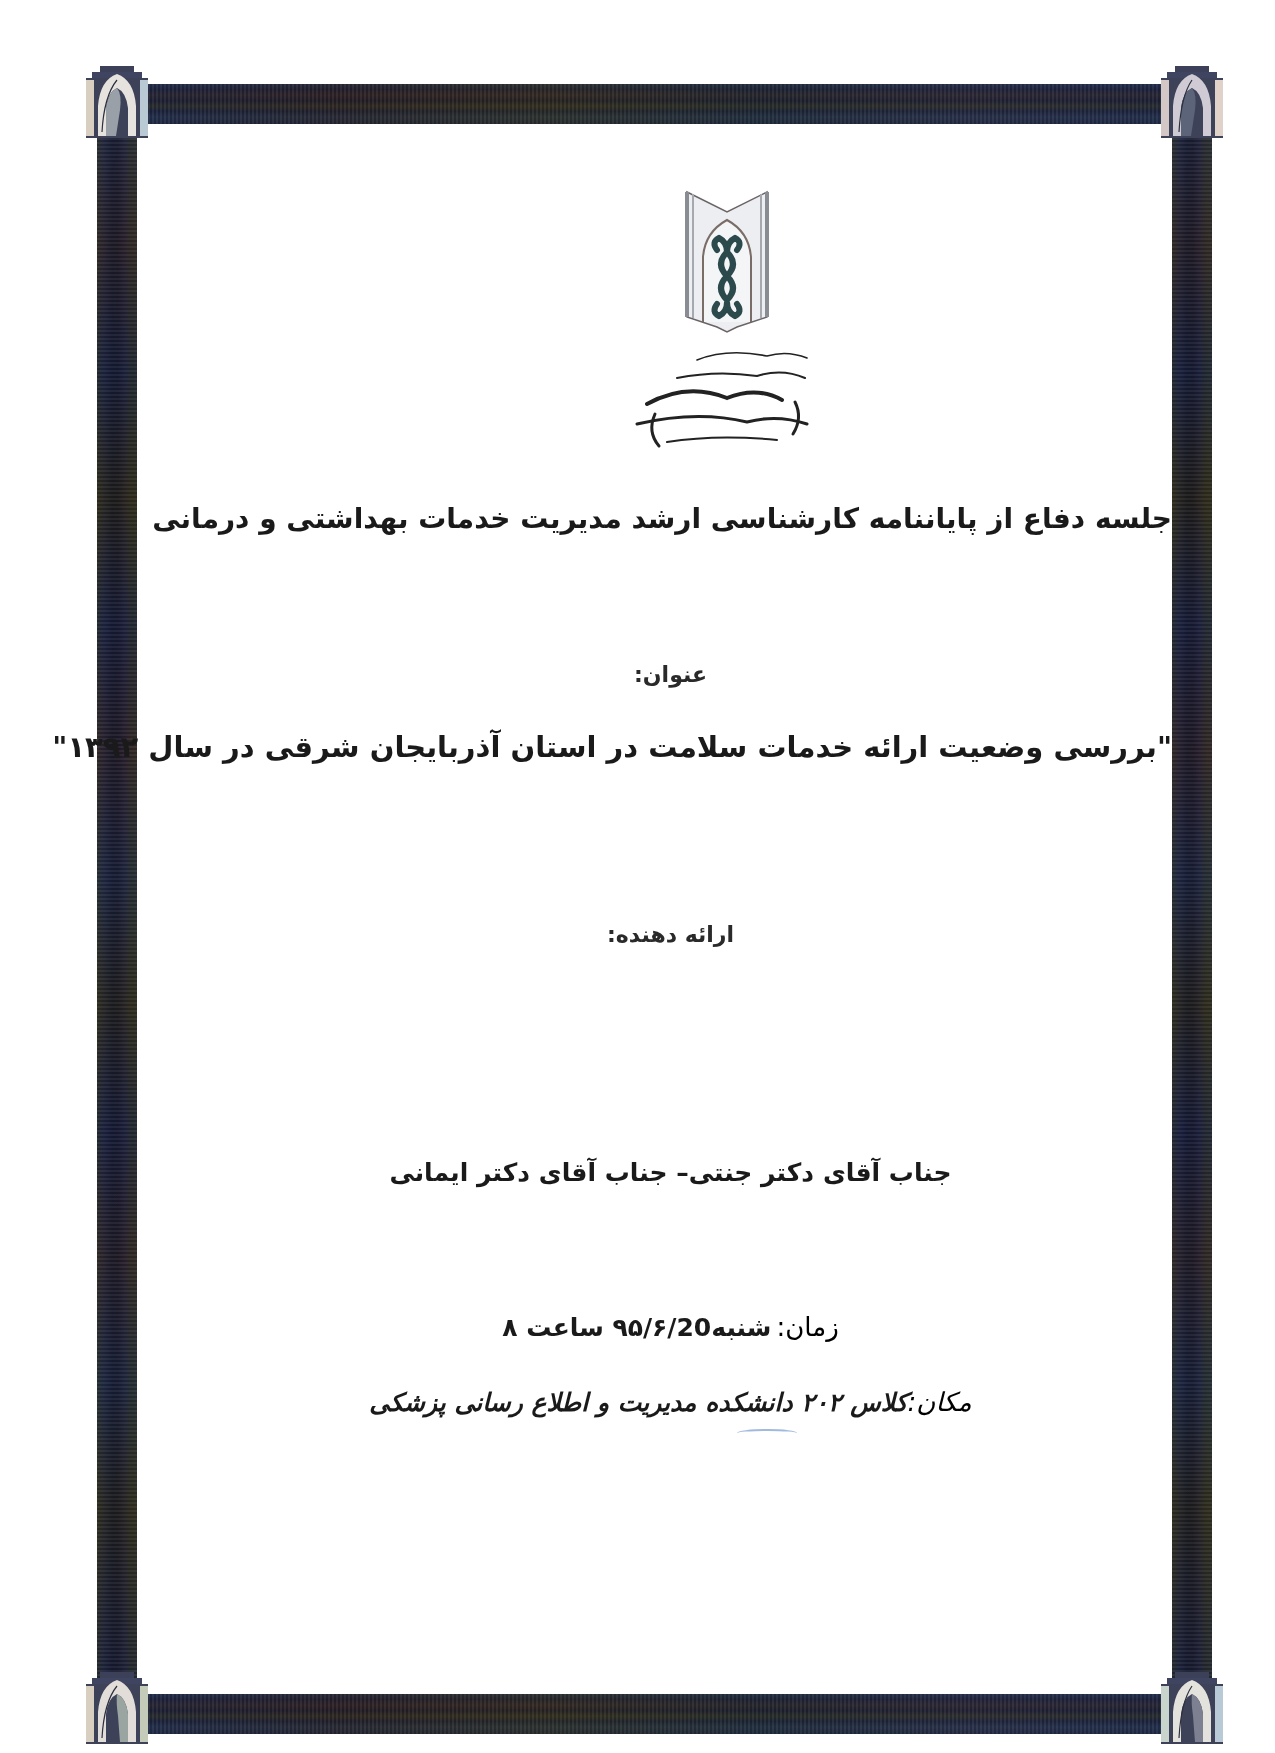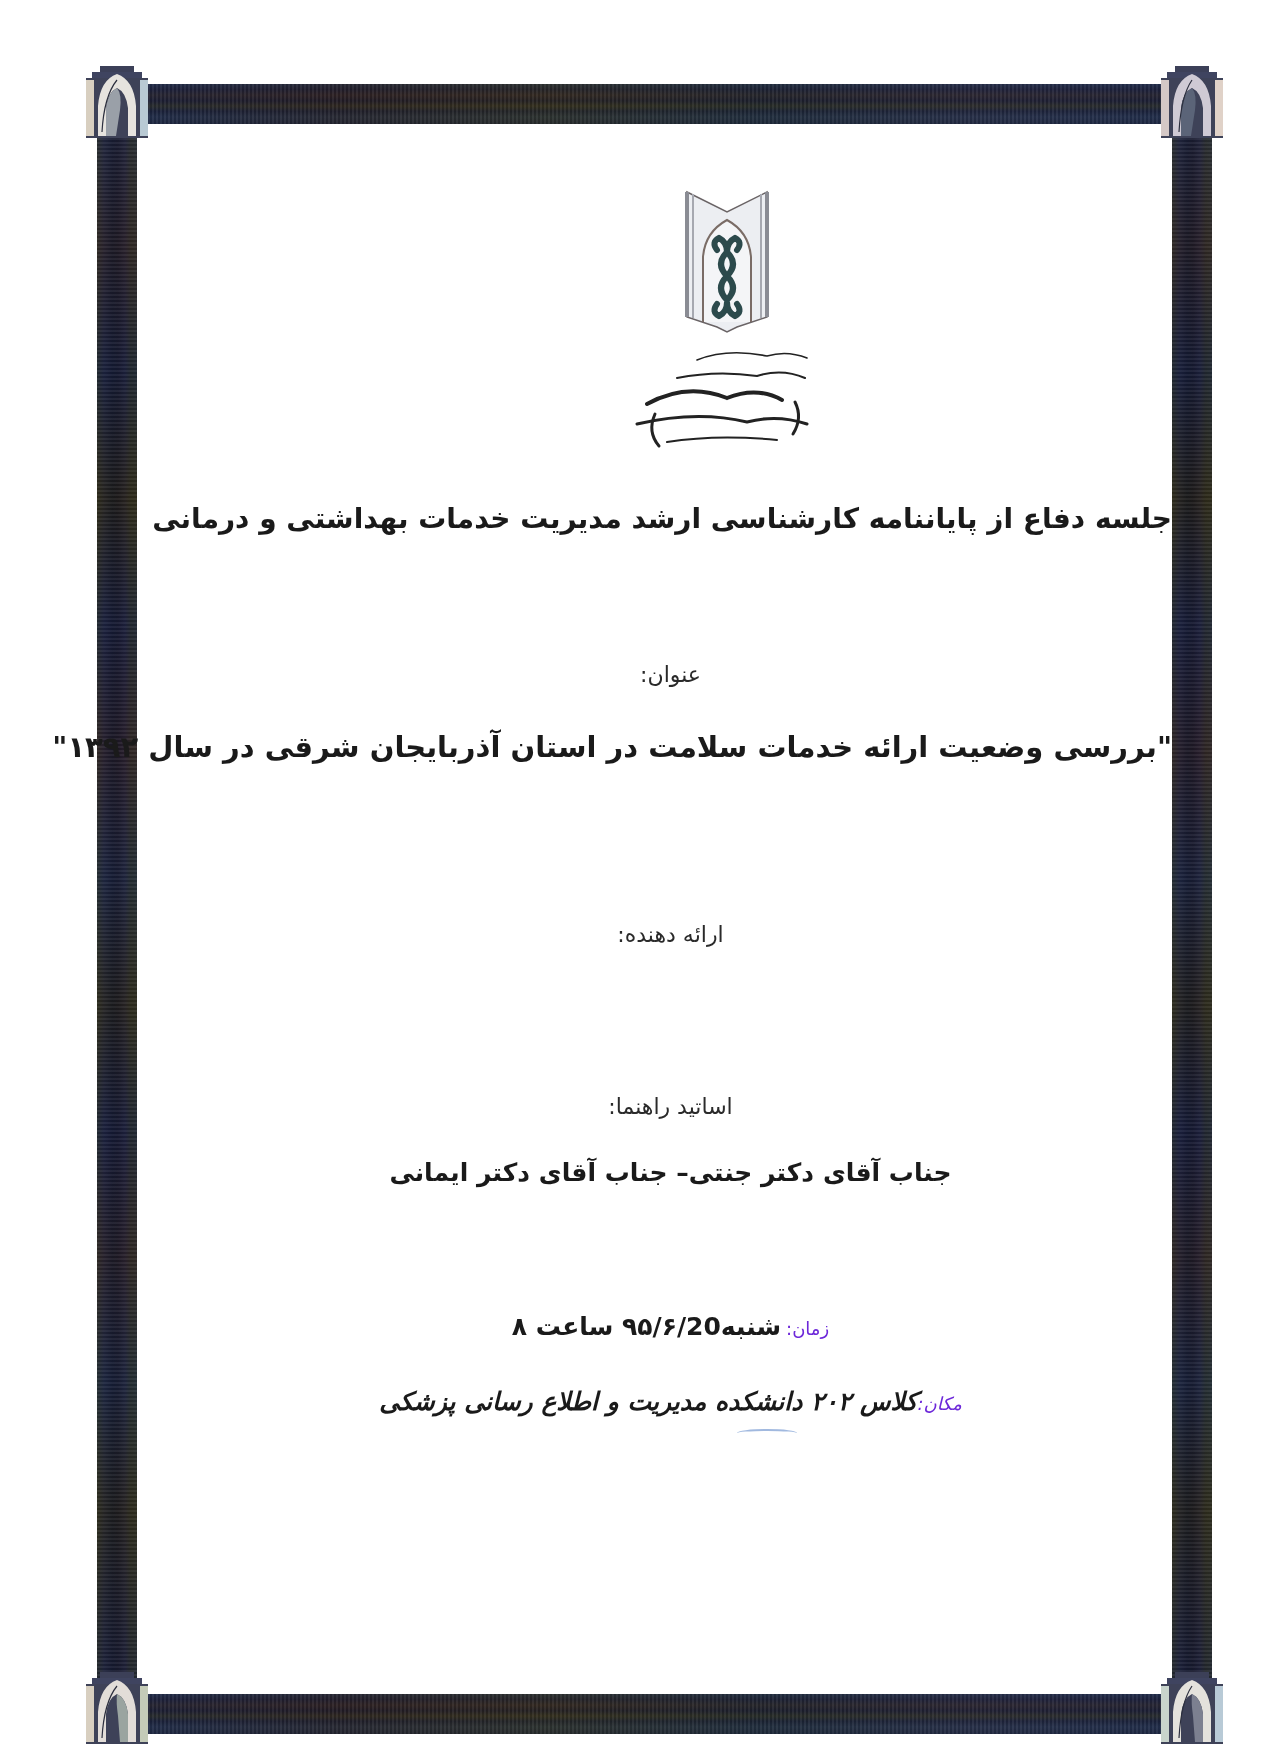--- a/index.html
+++ b/index.html
@@ -83,37 +83,37 @@
     white-space: nowrap;
     padding-left: 32px;
   }
   .bold-lg {
     font-weight: bold;
     font-size: 28px;
     letter-spacing: 0.2px;
   }
   .label {
     font-size: 22px;
-    font-weight: normal;
+    font-weight: bold;
     color: #2a2a2a;
   }
   .bold-md {
     font-weight: bold;
     font-size: 23px;
   }
   #heading       { top: 380px; }
   #title-label   { top: 540px; }
   #thesis-title  { top: 608px; font-size: 29px; }
   #presenter-label { top: 800px; }
   #presenter-name  { top: 826px; }
   #advisors-label  { top: 972px; }
   #advisors-names  { top: 1036px; font-size: 25px; }
   #time-line       { top: 1190px; }
   #place-line      { top: 1265px; font-style: italic; }
-  .inline-label { font-weight: normal; font-size: 18px; color: #6d28d9; }
+  .inline-label { font-weight: normal; font-size: 26px; color: #000000; }
   .inline-value { font-weight: bold; font-size: 25px; }
   .pen-mark {
     position: absolute;
     left: 600px;
     top: 1307px;
     width: 60px;
     height: 6px;
     border-top: 2px solid #8aa8d8;
     border-radius: 50% 50% 0 0;
     opacity: 0.8;
@@ -199,21 +199,20 @@
     <title>دانشگاه علوم پزشکی تبریز - دانشکده مدیریت و اطلاع رسانی پزشکی</title>
   </svg>
 
   <div id="heading" class="line bold-lg">جلسه دفاع از پایاننامه کارشناسی ارشد مدیریت خدمات بهداشتی و درمانی</div>
 
   <div id="title-label" class="line label">عنوان:</div>
   <div id="thesis-title" class="line bold-lg">"بررسی وضعیت ارائه خدمات سلامت در استان آذربایجان شرقی در سال ۱۳۹۲"</div>
 
   <div id="presenter-label" class="line label">ارائه دهنده:</div>
 
-  <div id="advisors-label" class="line label">اساتید راهنما:</div>
   <div id="advisors-names" class="line bold-md">جناب آقای دکتر جنتی– جناب آقای دکتر ایمانی</div>
 
   <div id="time-line" class="line">
     <span class="inline-label">زمان:</span>
     <span class="inline-value">شنبه۹۵/۶/20 ساعت ۸</span>
   </div>
 
   <div id="place-line" class="line">
     <span class="inline-label">مکان:</span><span class="inline-value">کلاس ۲۰۲ دانشکده مدیریت و اطلاع رسانی پزشکی</span>
   </div>

